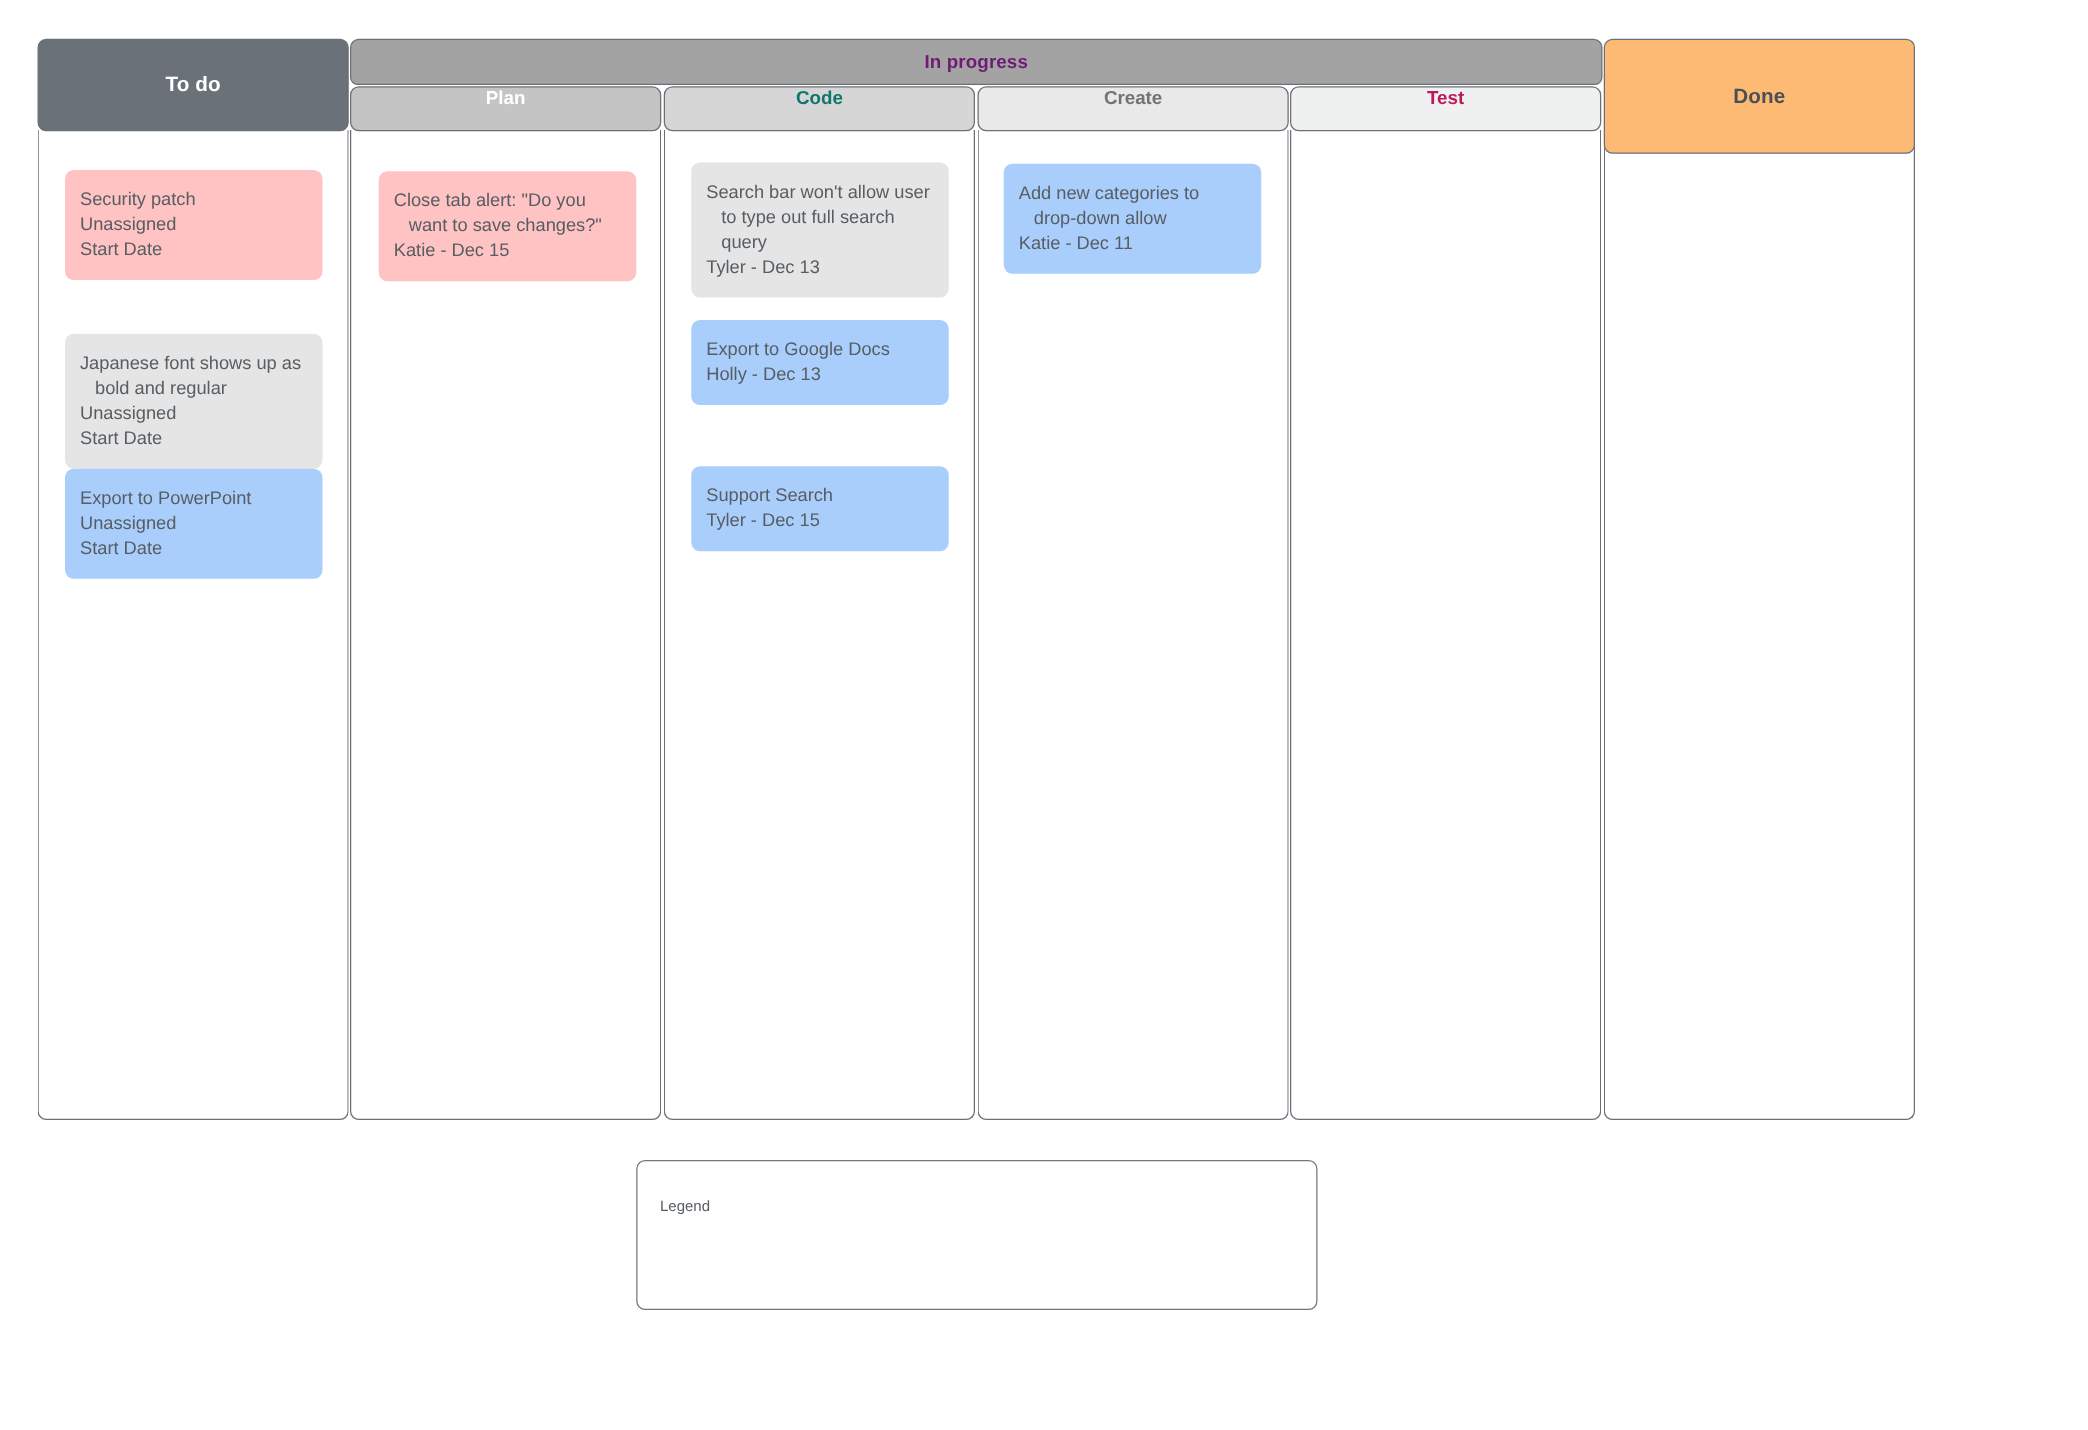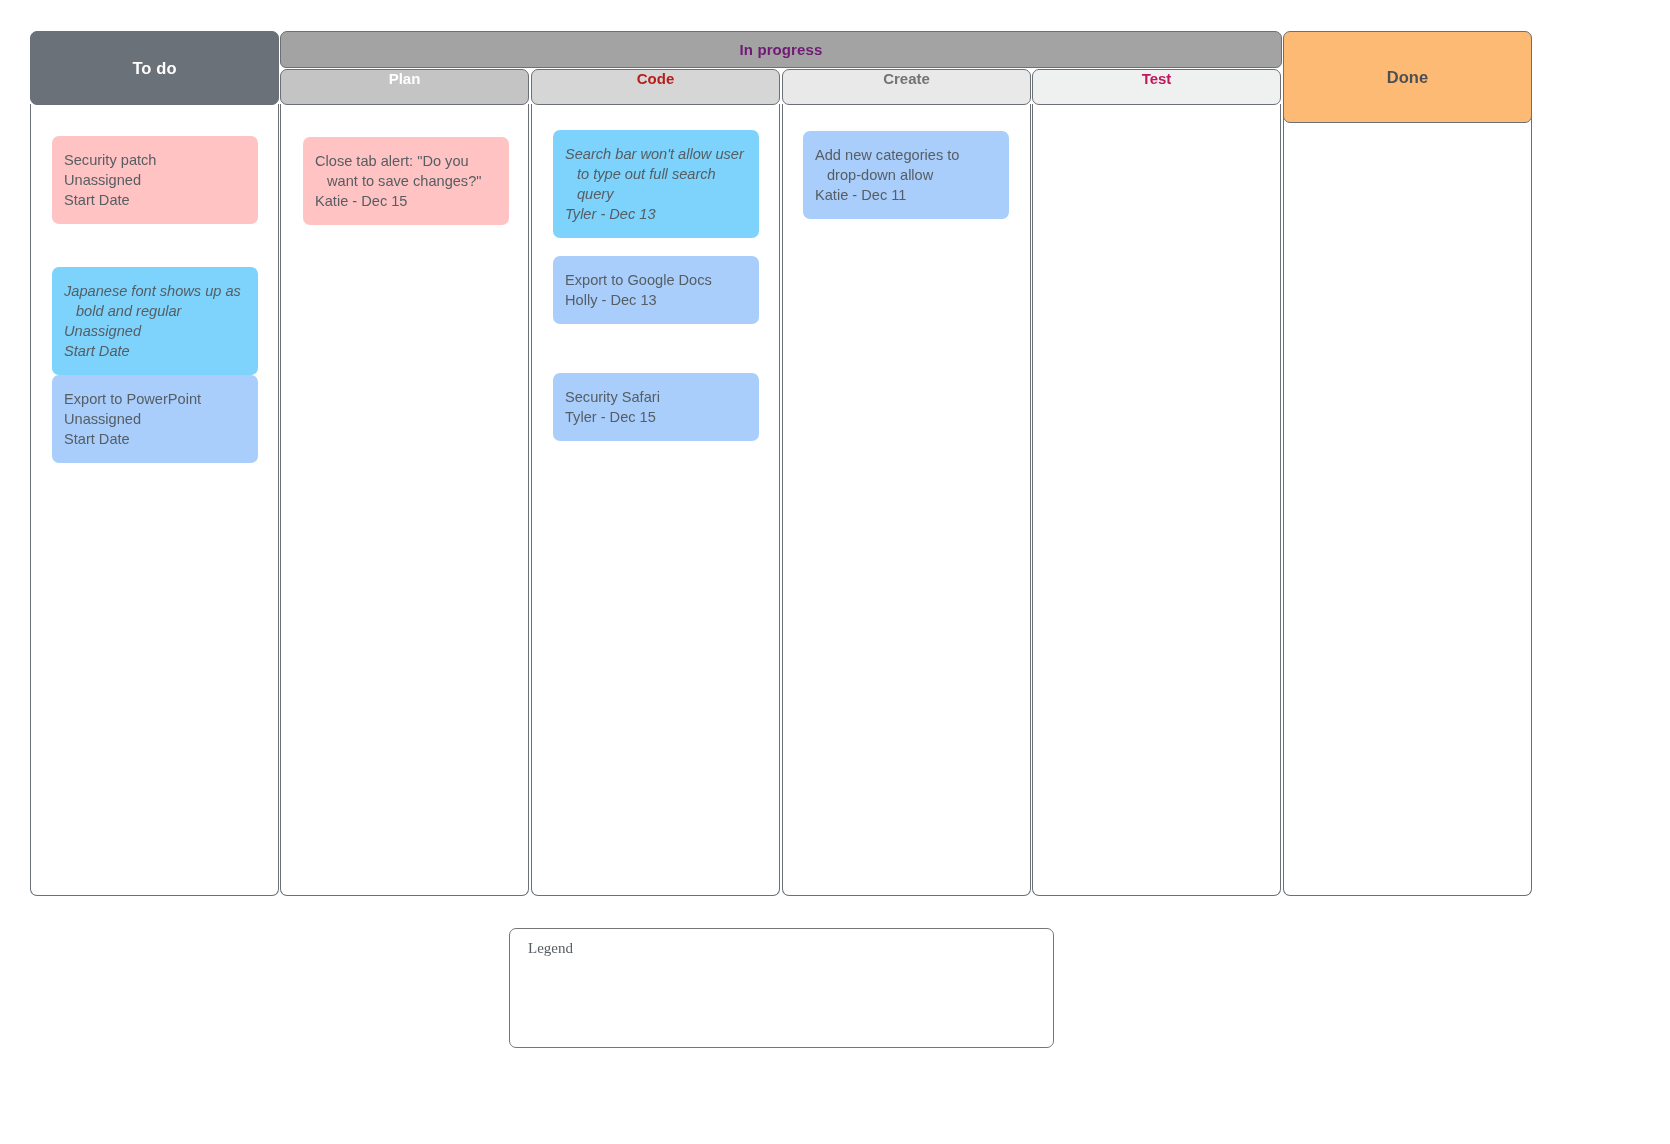--- a/index.html
+++ b/index.html
@@ -53,21 +53,21 @@
     position: absolute;
     top: 69px; height: 36px;
     border: 1px solid #6b6f76;
     border-radius: 7px;
     display: flex; justify-content: center;
     font-weight: bold;
     font-size: 15px;
     z-index: 5;
   }
   .sub-plan   { left: 280px;  width: 249px; background:#c4c4c4; color:#ffffff; }
-  .sub-code   { left: 531px;  width: 249px; background:#d6d6d6; color:#b91c1c; }
+  .sub-code   { left: 531px;  width: 249px; background:#d6d6d6; color:#0f766e; }
   .sub-create { left: 782px;  width: 249px; background:#e9e9e9; color:#737373; }
   .sub-test   { left: 1032px; width: 249px; background:#eff0f0; color:#be185d; }
 
   
   .col {
     position: absolute;
     top: 104px;
     height: 792px;
     border: 1px solid #6b6f76;
     border-top: none;
@@ -93,39 +93,38 @@
     z-index: 6;
     overflow: hidden;
   }
   .card .ln {
     display: block;
     padding-left: 12px;
     text-indent: -12px;
     white-space: pre-wrap;
   }
   .c-urgent  { background: #ffc3c3; }
-  .c-bug     { background: #7dd3fc; font-style: italic; }
+  .c-bug     { background: #e5e5e5; }
   .c-feature { background: #a9cefb; }
 
   
   .legend {
     position: absolute;
     left: 509px; top: 928px;
     width: 545px; height: 120px;
     border: 1px solid #767676;
     border-radius: 7px;
     background: #ffffff;
     z-index: 7;
   }
   .legend-title {
     position: absolute;
-    left: 18px; top: 11px;
-    font-size: 15px;
+    left: 18px; top: 29px;
+    font-size: 12px;
     color: #565d63;
-    font-family: Liberation Serif, serif;
   }
   .legend-row {
     position: absolute;
     left: 0; top: 46px;
     width: 545px; height: 70px;
     display: flex;
     align-items: center;
     padding-left: 36px;
   }
   .legend-item {
@@ -207,21 +206,21 @@
       </div>
       <div class="card c-bug" style="left: 553px; top: 130px; width: 206px;">
         <span class="ln">Search bar won't allow user to type out full search query</span>
         <span class="ln">Tyler - Dec 13</span>
       </div>
       <div class="card c-feature" style="left: 553px; top: 256px; width: 206px;">
         <span class="ln">Export to Google Docs</span>
         <span class="ln">Holly - Dec 13</span>
       </div>
       <div class="card c-feature" style="left: 553px; top: 373px; width: 206px;">
-        <span class="ln">Security Safari</span>
+        <span class="ln">Support Search</span>
         <span class="ln">Tyler - Dec 15</span>
       </div>
       <div class="card c-feature" style="left: 803px; top: 131px; width: 206px;">
         <span class="ln">Add new categories to drop-down allow</span>
         <span class="ln">Katie - Dec 11</span>
       </div>
     </div>
 
   <div class="legend">
     <div class="legend-title">Legend</div>

